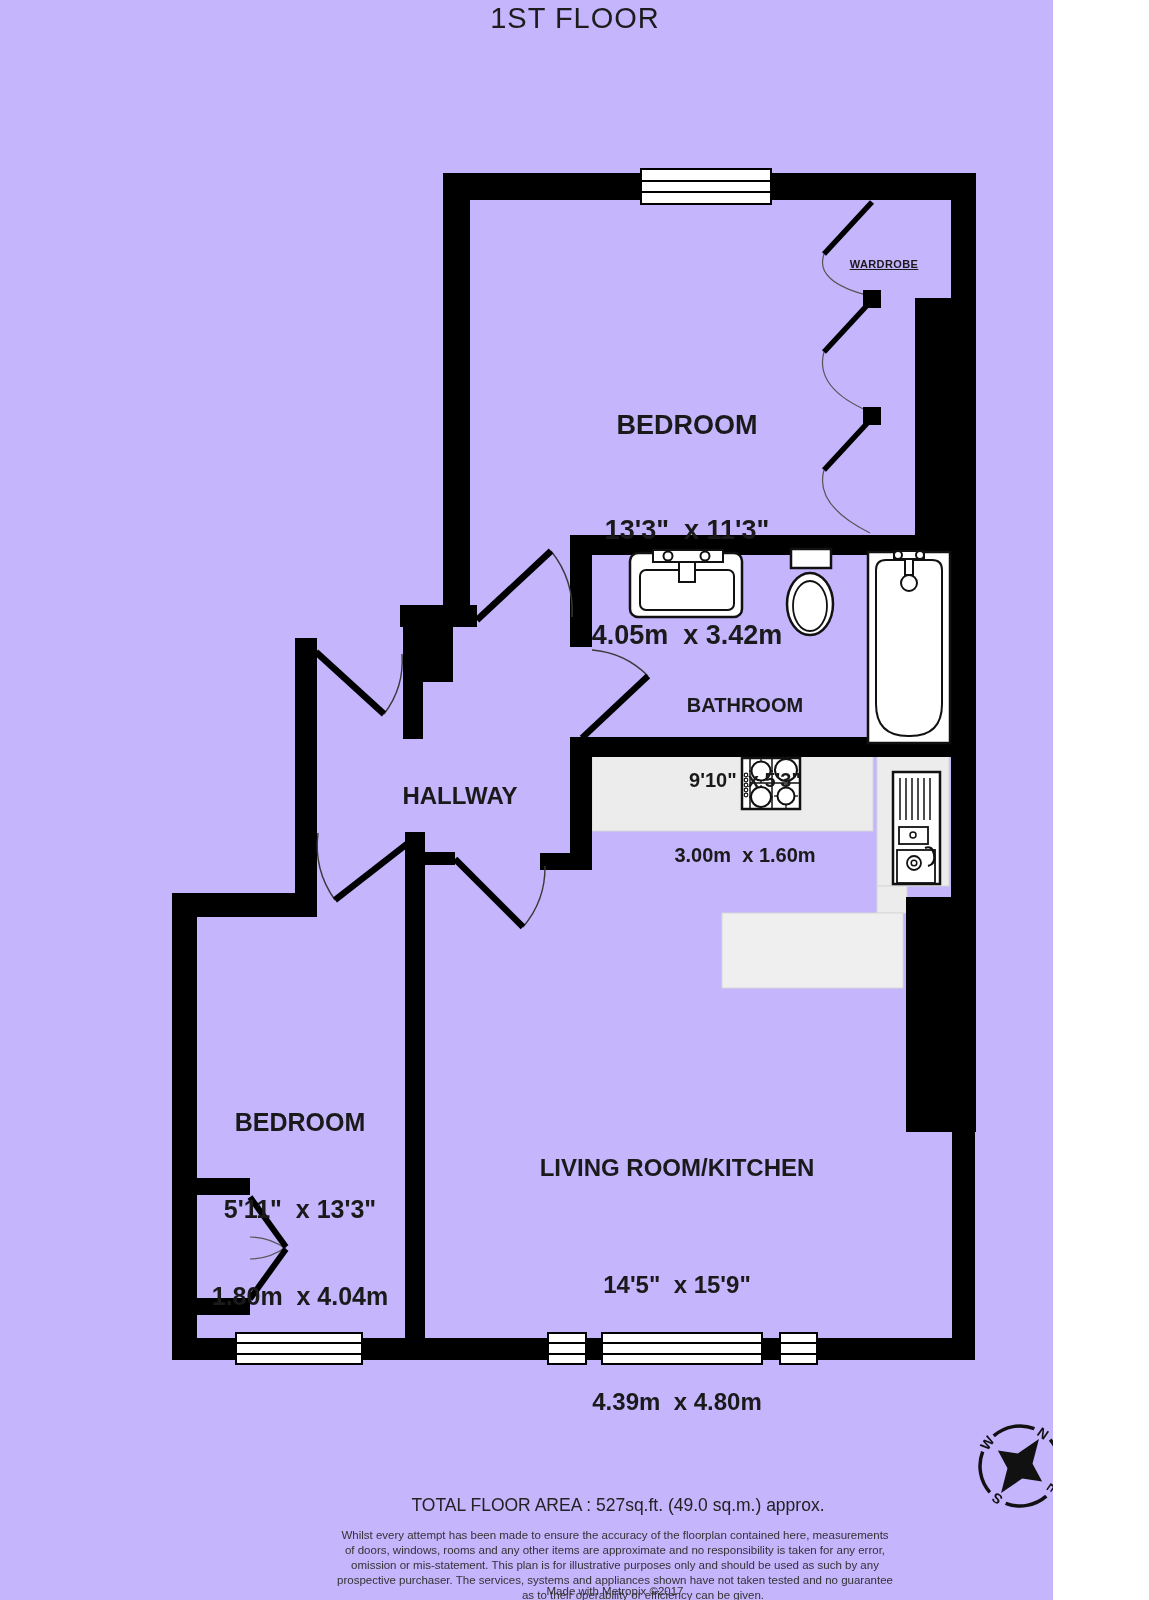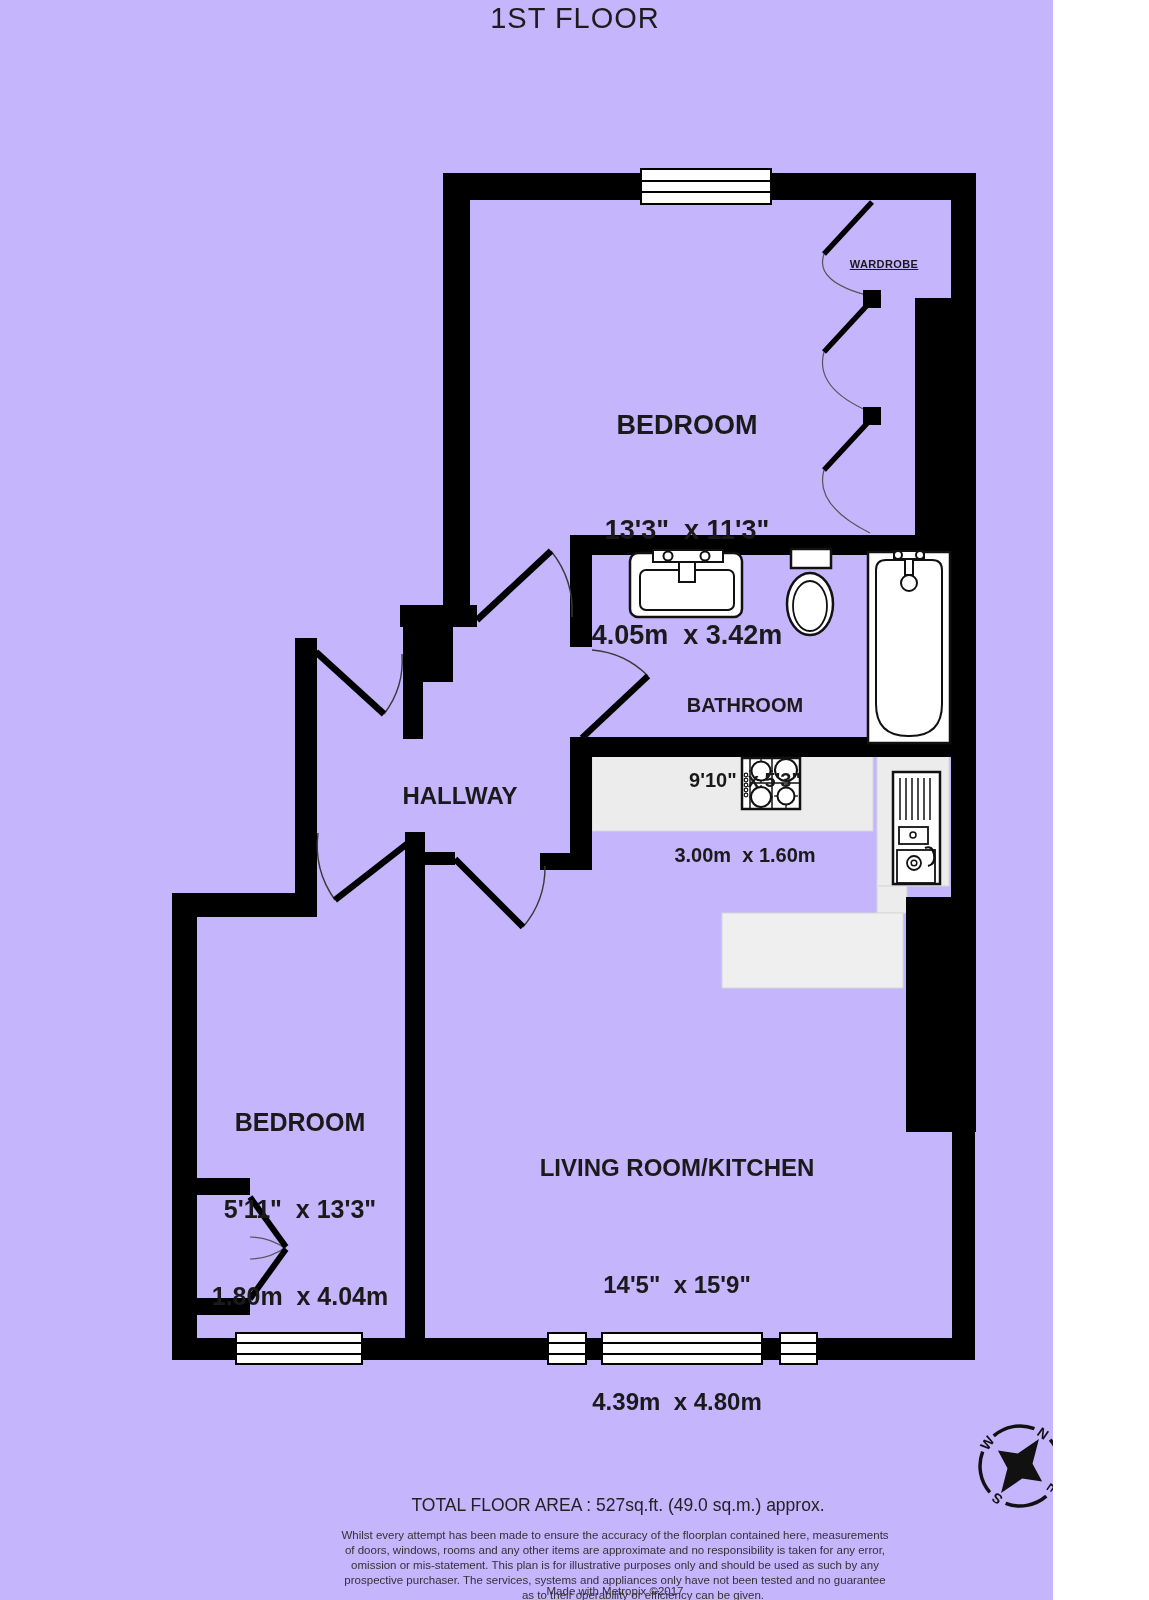--- a/index.html
+++ b/index.html
@@ -237,18 +237,18 @@
   <div class="lbl room-liv" style="left:677px;top:1070px;">
     <div>LIVING ROOM/KITCHEN</div>
     <div>14'5"  x 15'9"</div>
     <div>4.39m  x 4.80m</div>
   </div>
 
   <div class="footer-total" style="left:618px;top:1495px;">TOTAL FLOOR AREA : 527sq.ft. (49.0 sq.m.) approx.</div>
   <div class="footer-line" style="left:615px;top:1529px;">Whilst every attempt has been made to ensure the accuracy of the floorplan contained here, measurements</div>
   <div class="footer-line" style="left:615px;top:1544px;">of doors, windows, rooms and any other items are approximate and no responsibility is taken for any error,</div>
   <div class="footer-line" style="left:615px;top:1559px;">omission or mis-statement. This plan is for illustrative purposes only and should be used as such by any</div>
-  <div class="footer-line" style="left:615px;top:1574px;">prospective purchaser. The services, systems and appliances only have not been tested and no guarantee</div>
+  <div class="footer-line" style="left:615px;top:1574px;">prospective purchaser. The services, systems and appliances shown have not taken tested and no guarantee</div>
   <div class="footer-line" style="left:615px;top:1589px;margin-left:28px;">as to their operability or efficiency can be given.</div>
 
   <div class="footer-line" style="left:615px;top:1585px;">Made with Metropix ©2017</div>
 
 </div>
 
 </body></html>

